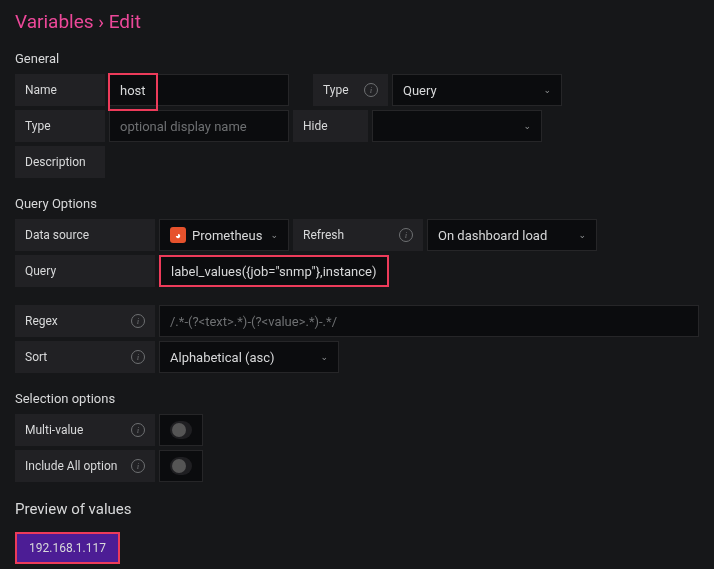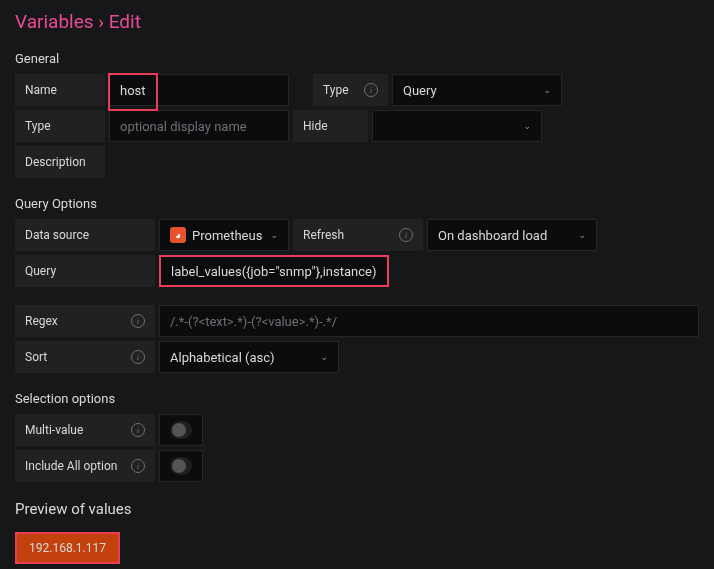--- a/index.html
+++ b/index.html
@@ -149,21 +149,21 @@
     left: -1px;
     top: -1px;
     width: 46px;
     height: 34px;
     border: 2px solid #ed3b5a;
     pointer-events: none;
     z-index: 2;
   }
   .preview-chip {
     display: inline-block;
-    background: #c2410c;
+    background: #4c1d95;
     border: 2px solid #ed3b5a;
     padding: 7px 12px;
     font-size: 12px;
     color: #d8d9da;
     margin-top: 6px;
   }
 </style>
 </head>
 <body>
 

